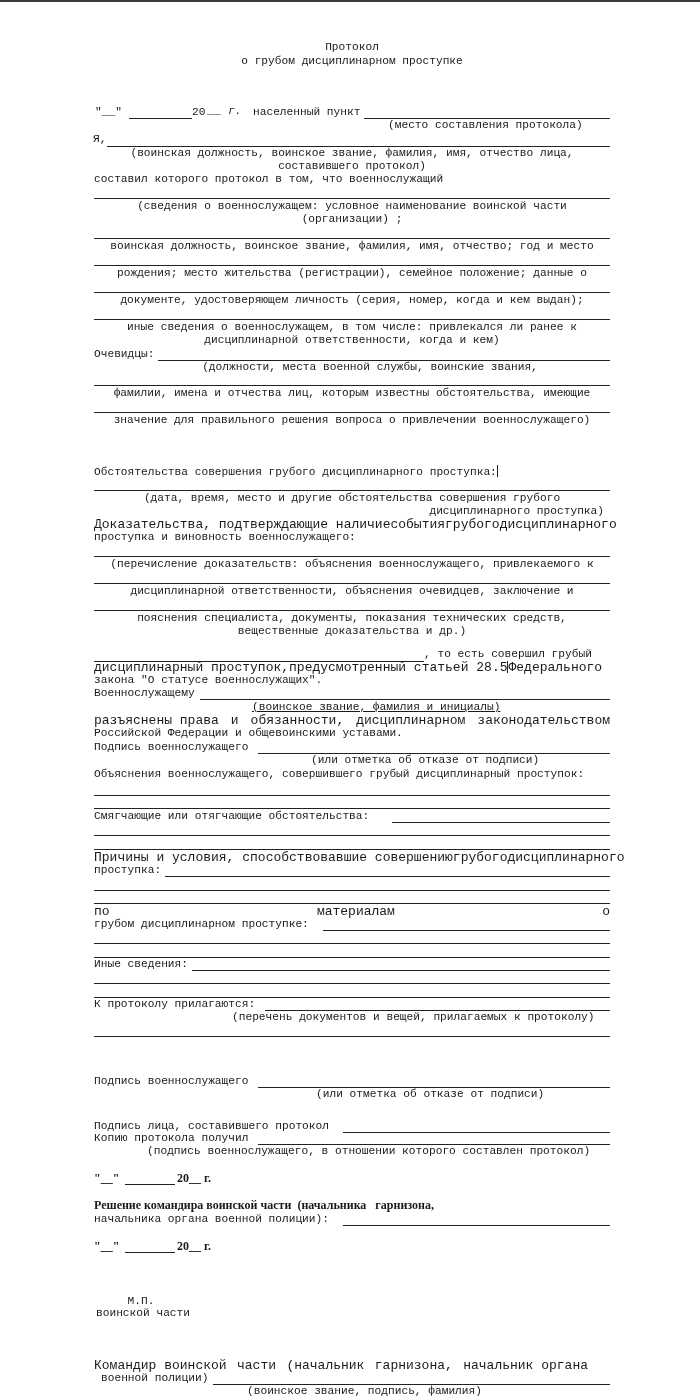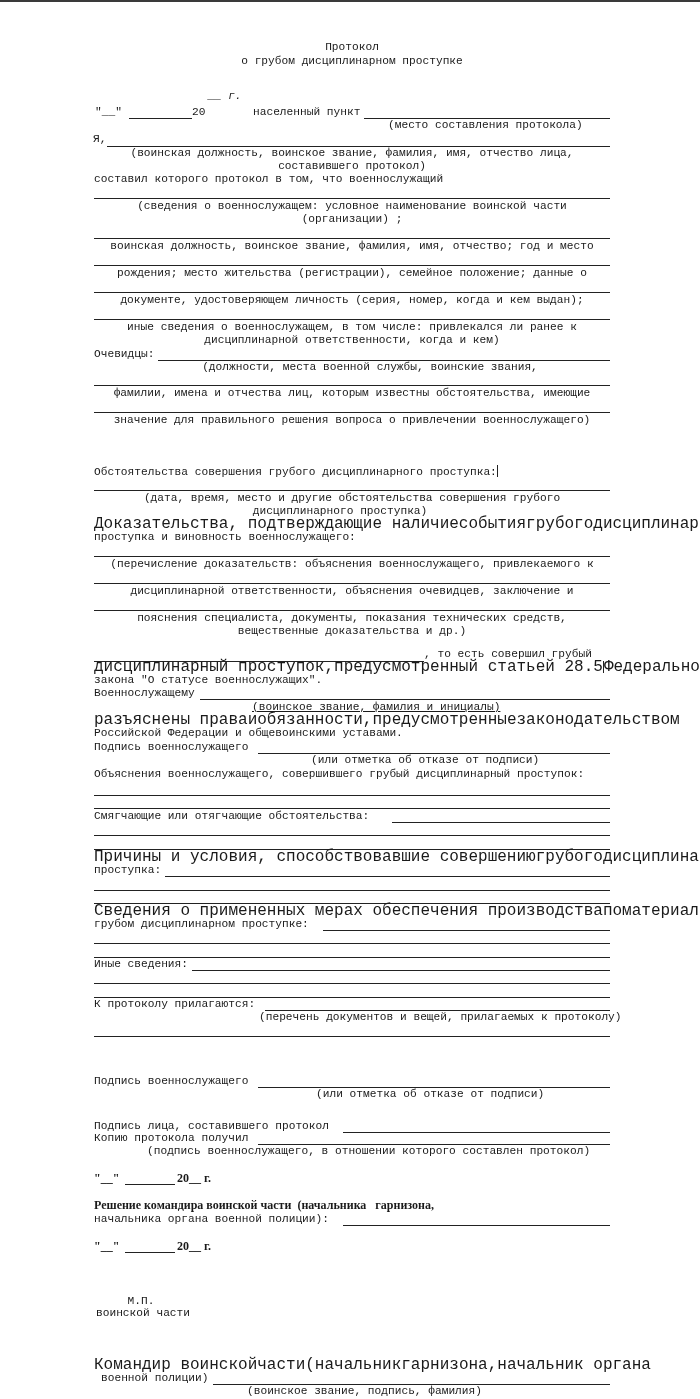--- a/index.html
+++ b/index.html
@@ -3,36 +3,36 @@
 <meta charset="utf-8">
 <style>
   html, body { margin: 0; padding: 0; background: #ffffff; }
   body { width: 700px; height: 1399px; position: relative; overflow: hidden;
          font-family: "Liberation Mono", "DejaVu Sans Mono", monospace; color: #1a1a1a; }
   .topbar { position: absolute; left: 0; top: 0; width: 700px; height: 2px; background: #3a3a3a; }
   .t { position: absolute; font-size: 11.2px; line-height: 13px; white-space: pre; letter-spacing: 0; }
   .c { position: absolute; font-size: 11.2px; line-height: 13px; white-space: pre; text-align: center; }
   .serif { font-family: "Liberation Serif", "DejaVu Serif", serif; font-size: 12px; font-weight: bold; }
   .ln { position: absolute; height: 0; border-top: 1px solid #222; }
-  .just { position: absolute; font-size: 16px; line-height: 13px; white-space: nowrap;
+  .just { position: absolute; font-size: 13px; line-height: 13px; white-space: nowrap;
           display: flex; justify-content: space-between; }
   .cursor { display: inline-block; width: 1px; height: 12px; background: #222; vertical-align: -2px; }
 </style>
 </head>
 <body>
 
 <div class="topbar"></div>
 
 <div class="c" style="left:94px;width:516px;top:41px;">Протокол</div>
 <div class="c" style="left:94px;width:516px;top:55px;">о грубом дисциплинарном проступке</div>
 
 <div class="t" style="left:95px;top:106px;">"__"</div>
 <div class="ln" style="left:129px;width:63px;top:118px;"></div>
 <div class="t" style="left:192px;top:106px;">20</div>
-<div class="t" style="left:208px;top:90px;font-style:italic;">__ г.</div>
+<div class="t" style="left:208px;top:105px;font-style:italic;">__ г.</div>
 <div class="t" style="left:253px;top:106px;">населенный пункт</div>
 <div class="ln" style="left:364px;width:246px;top:118px;"></div>
 <div class="t" style="left:388px;top:119px;">(место составления протокола)</div>
 
 <div class="t" style="left:93px;top:133px;">Я,</div>
 <div class="ln" style="left:107px;width:503px;top:146px;"></div>
 <div class="c" style="left:94px;width:516px;top:147px;">(воинская должность, воинское звание, фамилия, имя, отчество лица,</div>
 <div class="c" style="left:94px;width:516px;top:160px;">составившего протокол)</div>
 <div class="t" style="left:94px;top:173px;">составил которого протокол в том, что военнослужащий</div>
 
@@ -53,21 +53,21 @@
 <div class="ln" style="left:158px;width:452px;top:360px;"></div>
 <div class="c" style="left:130px;width:480px;top:361px;">(должности, места военной службы, воинские звания,</div>
 <div class="ln" style="left:94px;width:516px;top:385px;"></div>
 <div class="c" style="left:94px;width:516px;top:387px;text-align:center;">фамилии, имена и отчества лиц, которым известны обстоятельства, имеющие</div>
 <div class="ln" style="left:94px;width:516px;top:412px;"></div>
 <div class="c" style="left:94px;width:516px;top:414px;">значение для правильного решения вопроса о привлечении военнослужащего)</div>
 
 <div class="t" style="left:94px;top:465px;"><span>Обстоятельства совершения грубого дисциплинарного проступка:</span><span class="cursor"></span></div>
 <div class="ln" style="left:94px;width:516px;top:490px;"></div>
 <div class="c" style="left:94px;width:516px;top:492px;">(дата, время, место и другие обстоятельства совершения грубого</div>
-<div class="c" style="left:82px;width:516px;top:505px;">дисциплинарного проступка)</div>
+<div class="c" style="left:88px;width:516px;top:505px;text-align:right;">дисциплинарного проступка)</div>
 
 <div class="just" style="left:94px;width:516px;top:518px;">
   <span>Доказательства, подтверждающие наличие</span>
   <span>события</span>
   <span>грубого</span>
   <span>дисциплинарного</span>
 </div>
 <div class="t" style="left:94px;top:531px;">проступка и виновность военнослужащего:</div>
 <div class="ln" style="left:94px;width:516px;top:556px;"></div>
 <div class="c" style="left:94px;width:516px;top:558px;">(перечисление доказательств: объяснения военнослужащего, привлекаемого к</div>
@@ -86,21 +86,21 @@
 </div>
 <div class="t" style="left:94px;top:674px;">закона "О статусе военнослужащих".</div>
 
 <div class="t" style="left:94px;top:687px;">Военнослужащему</div>
 <div class="ln" style="left:200px;width:410px;top:699px;"></div>
 <div class="t" style="left:252px;top:701px;text-decoration:underline;">(воинское звание, фамилия и инициалы)</div>
 <div class="just" style="left:94px;width:516px;top:714px;">
   <span>разъяснены права</span>
   <span>и</span>
   <span>обязанности,</span>
-  <span>предусмотренные</span>
+  <span>дисциплинарном</span>
   <span>законодательством</span>
 </div>
 <div class="t" style="left:94px;top:727px;">Российской Федерации и общевоинскими уставами.</div>
 
 <div class="t" style="left:94px;top:741px;">Подпись военнослужащего</div>
 <div class="ln" style="left:258px;width:352px;top:753px;"></div>
 <div class="t" style="left:311px;top:754px;">(или отметка об отказе от подписи)</div>
 
 <div class="t" style="left:94px;top:768px;">Объяснения военнослужащего, совершившего грубый дисциплинарный проступок:</div>
 <div class="ln" style="left:94px;width:516px;top:795px;"></div>
@@ -115,38 +115,37 @@
   <span>Причины и условия, способствовавшие совершению</span>
   <span>грубого</span>
   <span>дисциплинарного</span>
 </div>
 <div class="t" style="left:94px;top:864px;">проступка:</div>
 <div class="ln" style="left:165px;width:445px;top:876px;"></div>
 <div class="ln" style="left:94px;width:516px;top:890px;"></div>
 <div class="ln" style="left:94px;width:516px;top:903px;"></div>
 
 <div class="just" style="left:94px;width:516px;top:905px;">
-  <span>Сведения о примененных мерах обеспечения производства</span>
   <span>по</span>
   <span>материалам</span>
   <span>о</span>
 </div>
 <div class="t" style="left:94px;top:918px;">грубом дисциплинарном проступке:</div>
 <div class="ln" style="left:323px;width:287px;top:930px;"></div>
 <div class="ln" style="left:94px;width:516px;top:943px;"></div>
 <div class="ln" style="left:94px;width:516px;top:957px;"></div>
 
 <div class="t" style="left:94px;top:958px;">Иные сведения:</div>
 <div class="ln" style="left:192px;width:418px;top:970px;"></div>
 <div class="ln" style="left:94px;width:516px;top:983px;"></div>
 <div class="ln" style="left:94px;width:516px;top:997px;"></div>
 
 <div class="t" style="left:94px;top:998px;">К протоколу прилагаются:</div>
 <div class="ln" style="left:265px;width:345px;top:1010px;"></div>
-<div class="t" style="left:232px;top:1011px;margin-left:27px;">(перечень документов и вещей, прилагаемых к протоколу)</div>
+<div class="t" style="left:232px;top:1011px;">(перечень документов и вещей, прилагаемых к протоколу)</div>
 <div class="ln" style="left:94px;width:516px;top:1036px;"></div>
 
 <div class="t" style="left:94px;top:1075px;">Подпись военнослужащего</div>
 <div class="ln" style="left:258px;width:352px;top:1087px;"></div>
 <div class="t" style="left:316px;top:1088px;">(или отметка об отказе от подписи)</div>
 
 <div class="t" style="left:94px;top:1120px;">Подпись лица, составившего протокол</div>
 <div class="ln" style="left:343px;width:267px;top:1132px;"></div>
 <div class="t" style="left:94px;top:1132px;">Копию протокола получил</div>
 <div class="ln" style="left:258px;width:352px;top:1144px;"></div>

